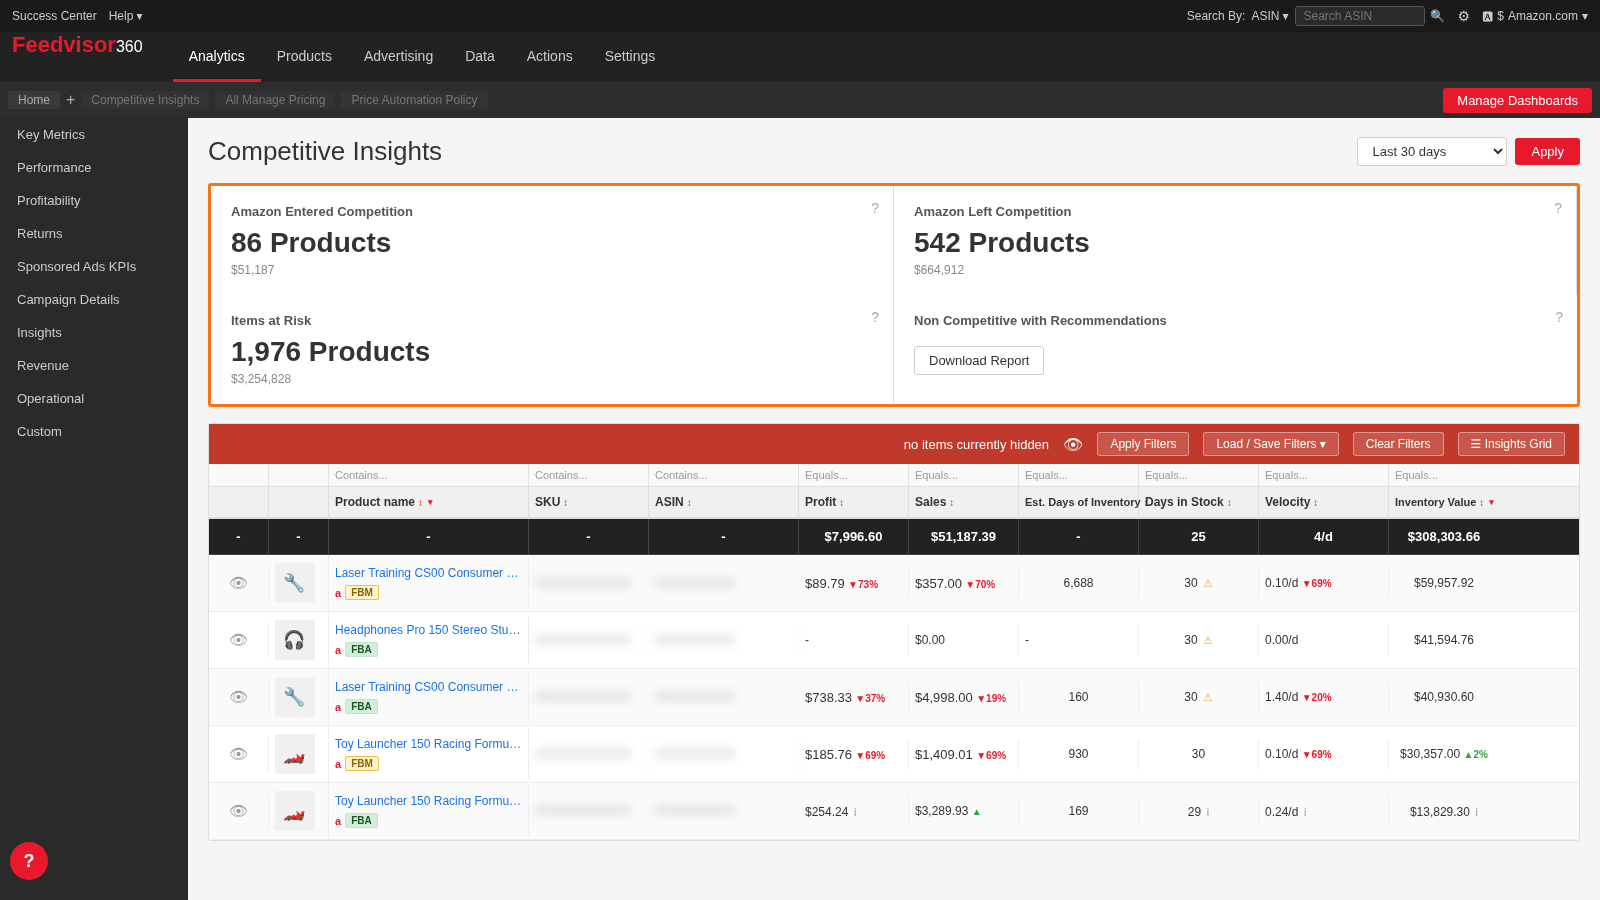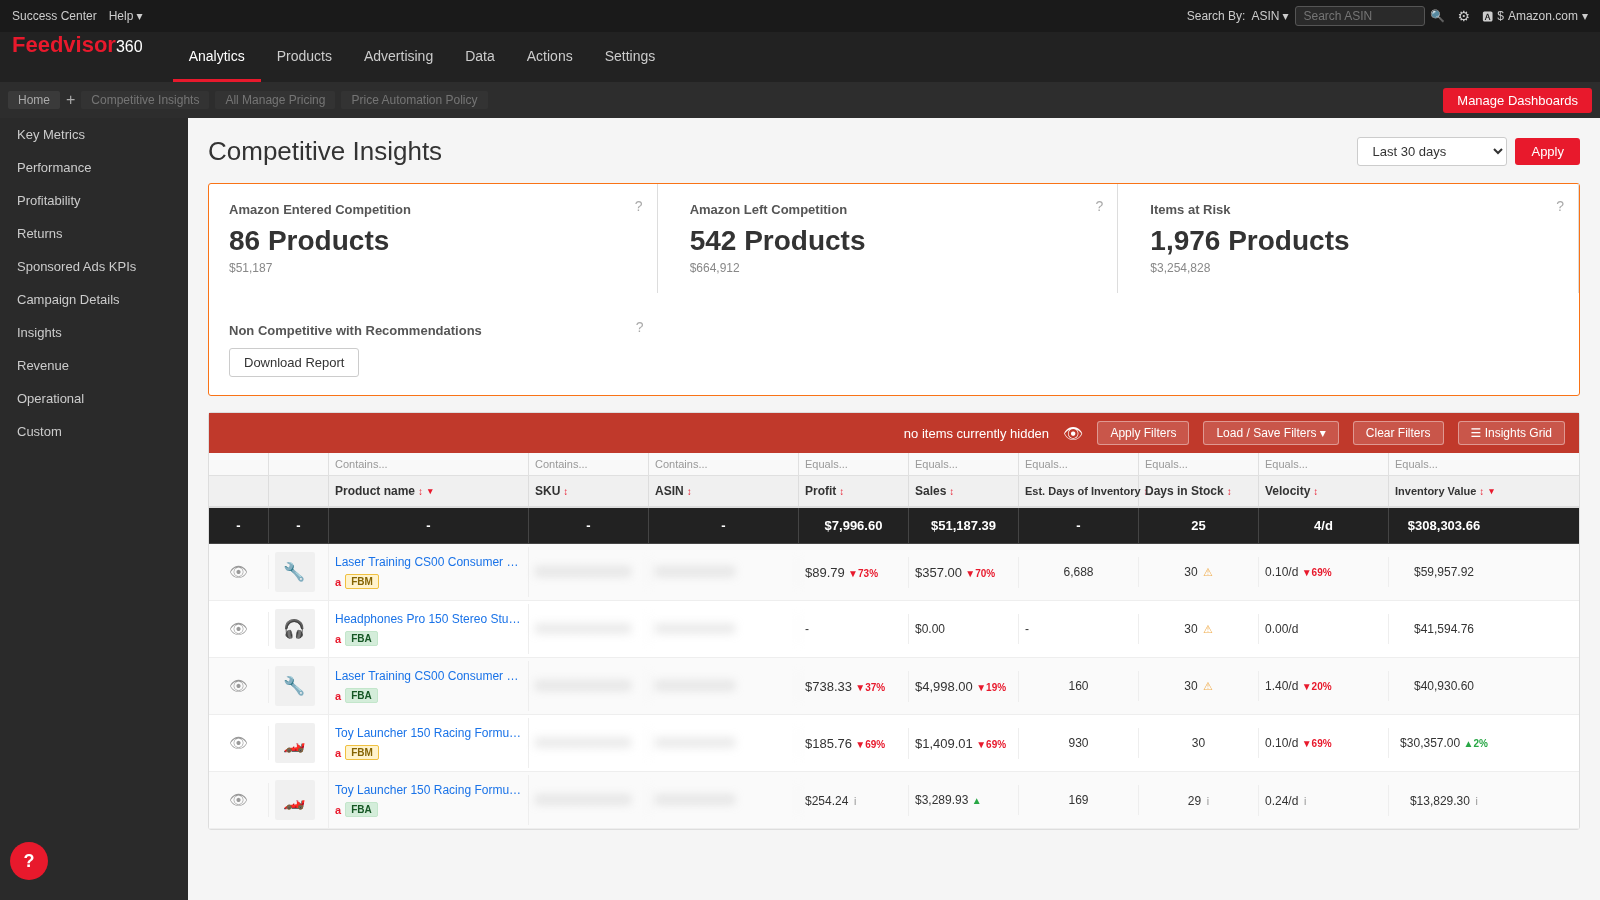--- a/index.html
+++ b/index.html
@@ -141,24 +141,24 @@
       border: none;
       border-radius: 3px;
       padding: 6px 16px;
       font-size: 13px;
       cursor: pointer;
     }
 
     
     .summary-cards {
       display: grid;
-      grid-template-columns: 1fr 1fr 1fr;
-      gap: 12px;
+      grid-template-columns: 1fr 1fr;
+      gap: 0;
       background: #fff;
-      border: 1px solid #f97316;
+      border: 3px solid #f97316;
       border-radius: 3px;
       margin-bottom: 16px;
     }
     .summary-card {
       padding: 18px 20px;
       border-right: 1px solid #ddd;
       position: relative;
     }
     .summary-card:last-child { border-right: none; }
     .card-title {
@@ -183,21 +183,21 @@
       cursor: pointer;
     }
     .download-report-btn {
       background: #fff;
       border: 1px solid #ccc;
       border-radius: 3px;
       padding: 6px 14px;
       font-size: 13px;
       cursor: pointer;
       color: #333;
-      margin-top: 2px;
+      margin-top: 10px;
     }
 
     
     .table-section {
       background: #fff;
       border: 1px solid #ddd;
       border-radius: 3px;
     }
     .table-toolbar {
       background: #c0392b;

